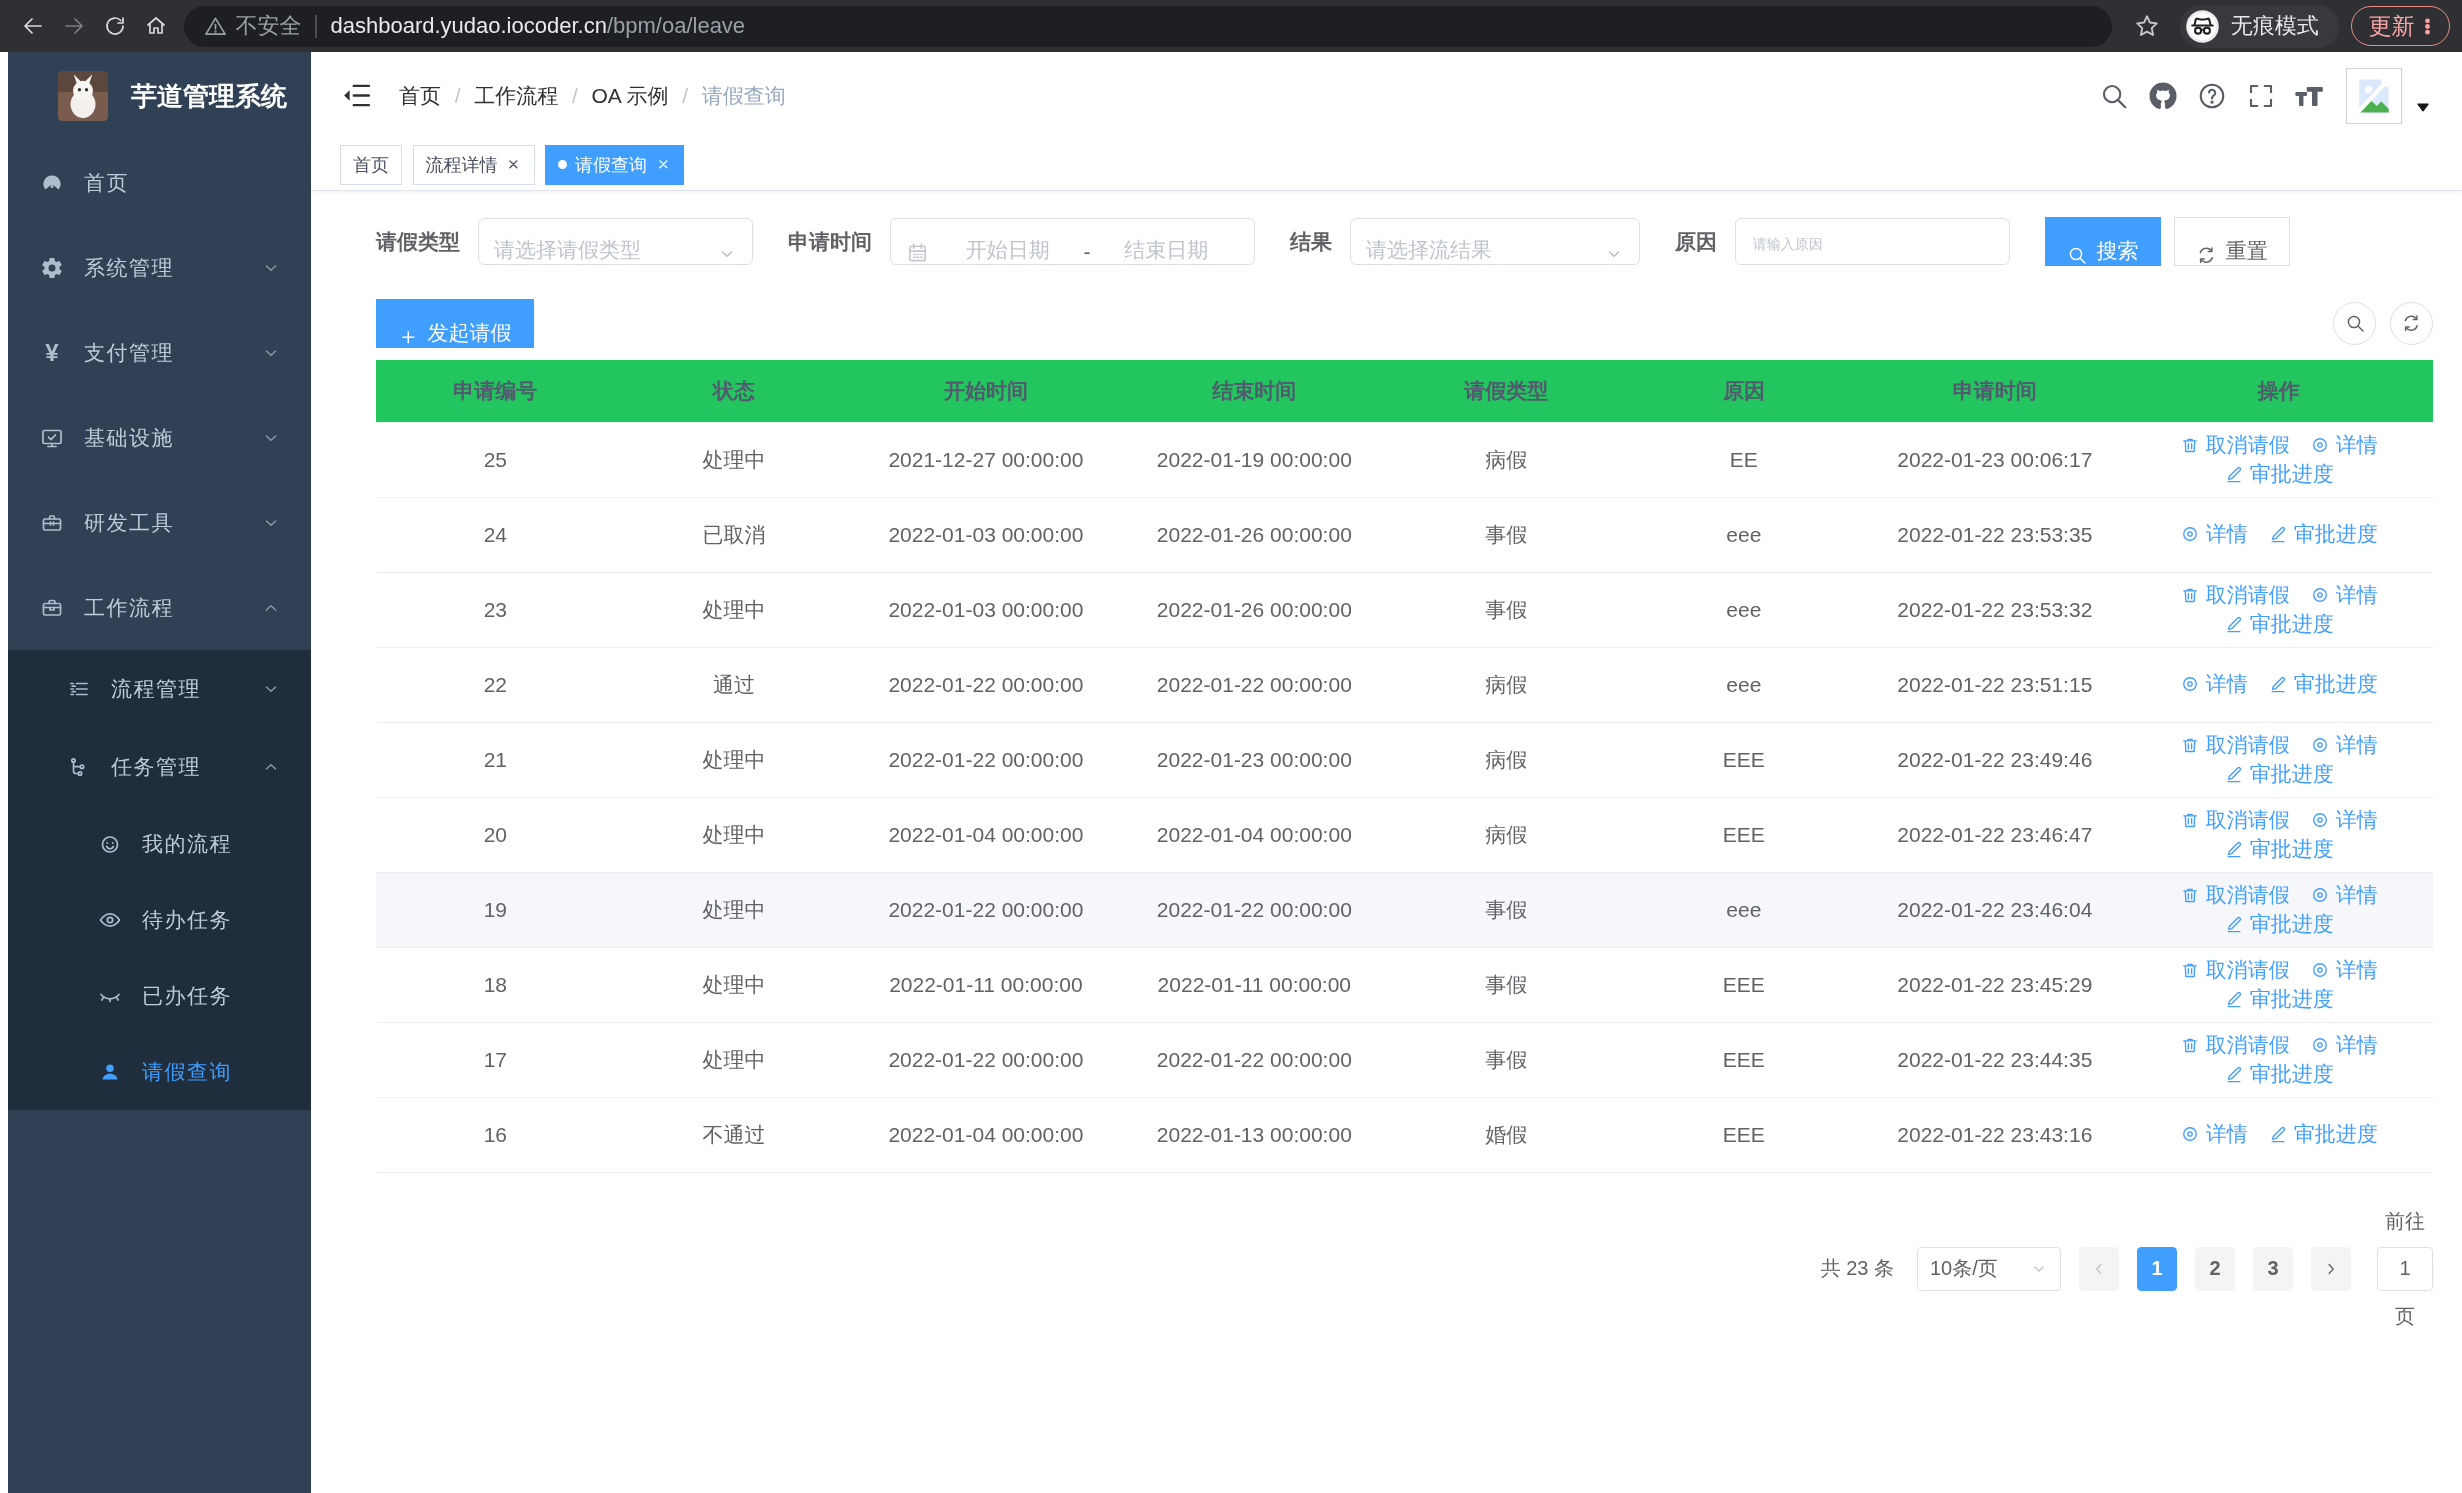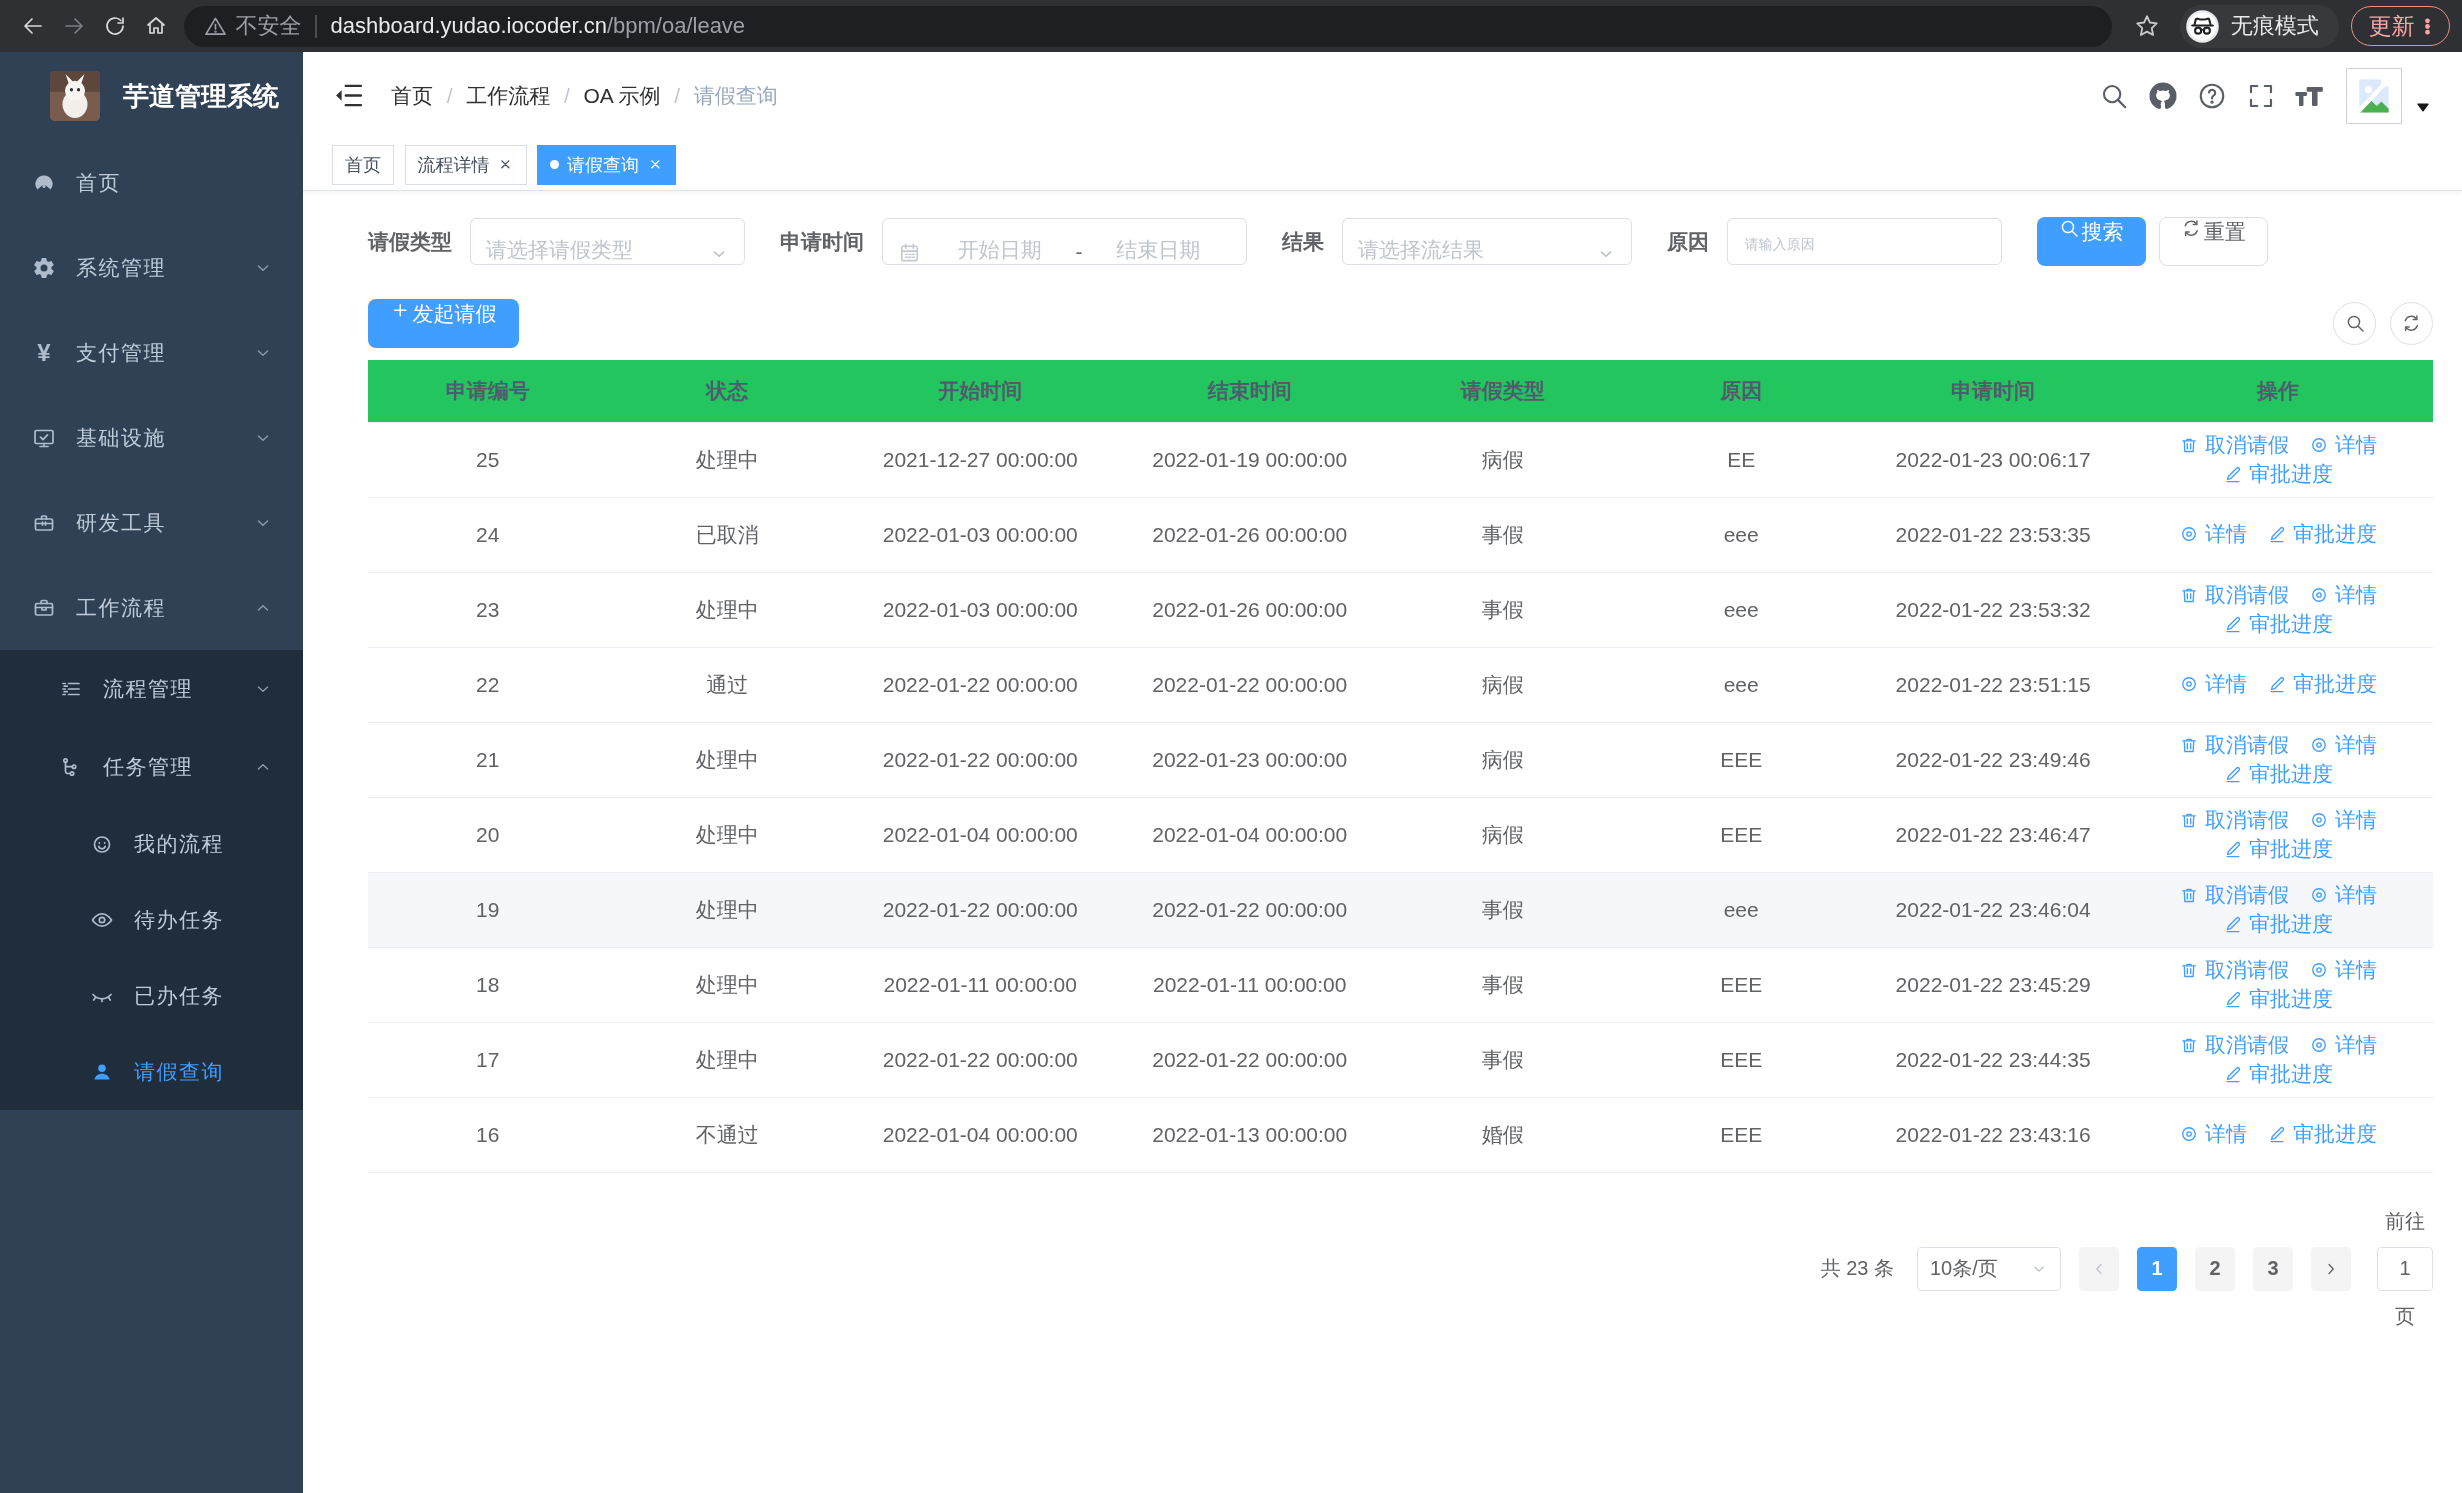--- a/index.html
+++ b/index.html
@@ -19,21 +19,21 @@
   .url-host { color:#e8eaed; }
   .url-path { color:#9aa0a6; }
   .star-btn { width:41px; height:41px; display:flex; align-items:center; justify-content:center; color:#c7c9cc; cursor:pointer; }
   .star-btn svg { width:26px; height:26px; }
   .incog { height:43px; border-radius:21px; background:#38393d; display:flex; align-items:center; gap:12px; padding:0 20px 0 6px; color:#e8eaed; font-size:22px; margin:0 12px; }
   .incog-ic { width:33px; height:33px; }
   .update-pill { height:40px; border-radius:20px; border:1.5px solid #ec8e85; color:#fca5a5; display:flex; align-items:center; gap:3px; padding:0 10.6px 0 16.7px; font-size:23px; cursor:pointer; }
   .update-pill svg { width:21px; height:21px; }
 
   
-  .app { display:flex; height:1442px; }
+  .app { display:flex; height:1442px;padding-left:8px; }
   .sidebar { width:303px; flex-shrink:0; background:#304156; color:#bfcbd9; overflow:hidden; }
   .logo-row { height:88px; display:flex; align-items:center; padding-left:50px; gap:23px; }
   .logo-img { width:50px; height:50px; border-radius:4.6px; overflow:hidden; flex-shrink:0; }
   .logo-title { font-size:26px; font-weight:700; color:#fff; white-space:nowrap; }
   .menu-item { height:85px; display:flex; align-items:center; padding:0 30px 0 32px; font-size:21px; cursor:pointer; }
   .menu-item .mi-ic { width:24px; height:24px; margin-right:20px; color:#aebccd; display:flex; align-items:center; justify-content:center; }
   .menu-item .mi-ic svg { width:24px; height:24px; }
   .mi-ic.char { font-size:24px; font-weight:700; color:#aebccd; }
   .menu-item .lbl { flex:1; letter-spacing:1.5px; }
   .menu-item .chev { width:20px; height:20px; color:#8b98a8; }
@@ -74,21 +74,21 @@
   .select .chev { width:20px; height:20px; color:#b6bcc6; }
   .w-type { width:275px; }
   .w-result { width:290px; }
   .date-range { width:365px; padding:0 15px; cursor:pointer; }
   .date-range .cal { width:23px; height:23px; color:#c3c8d0; margin-right:6px; }
   .date-range .dph { flex:1; text-align:center; color:#bfc4cd; }
   .date-range .dsep { color:#606266; padding:0 3px; }
   .input-wrap { width:275px; padding:0 3px; }
   .input-wrap input { border:none; outline:none; width:100%; height:41px; font-size:14px; padding:0 13.7px; color:#606266; font-family:inherit; }
   .input-wrap input::placeholder { color:#bfc4cd; }
-  .btn { height:49px; border-radius:8px; font-size:21px; display:inline-flex; align-items:flex-start; gap:2px; padding:0 21px; cursor:pointer; border:1.5px solid transparent; white-space:nowrap; }
+  .btn { height:49px; border-radius:0; font-size:21px; display:inline-flex; align-items:flex-end; gap:9px; padding:0 21px; cursor:pointer; border:1.5px solid transparent; white-space:nowrap; }
   .btn svg { width:20.5px; height:20.5px; }
   .btn-primary { background:#409eff; color:#fff; }
   .btn-plain { background:#fff; border-color:#dcdfe6; color:#606266; margin-left:13.7px; }
 
   .toolbar { display:flex; align-items:center; margin-top:33px; }
   .tool-right { margin-left:auto; display:flex; gap:13.7px; }
   .circle-btn { width:43px; height:43px; border-radius:50%; border:1.5px solid #dcdfe6; background:#fff; color:#606266; display:flex; align-items:center; justify-content:center; cursor:pointer; }
   .circle-btn svg { width:20.5px; height:20.5px; }
 
   table.grid { width:100%; border-collapse:collapse; margin-top:12px; table-layout:fixed; }

